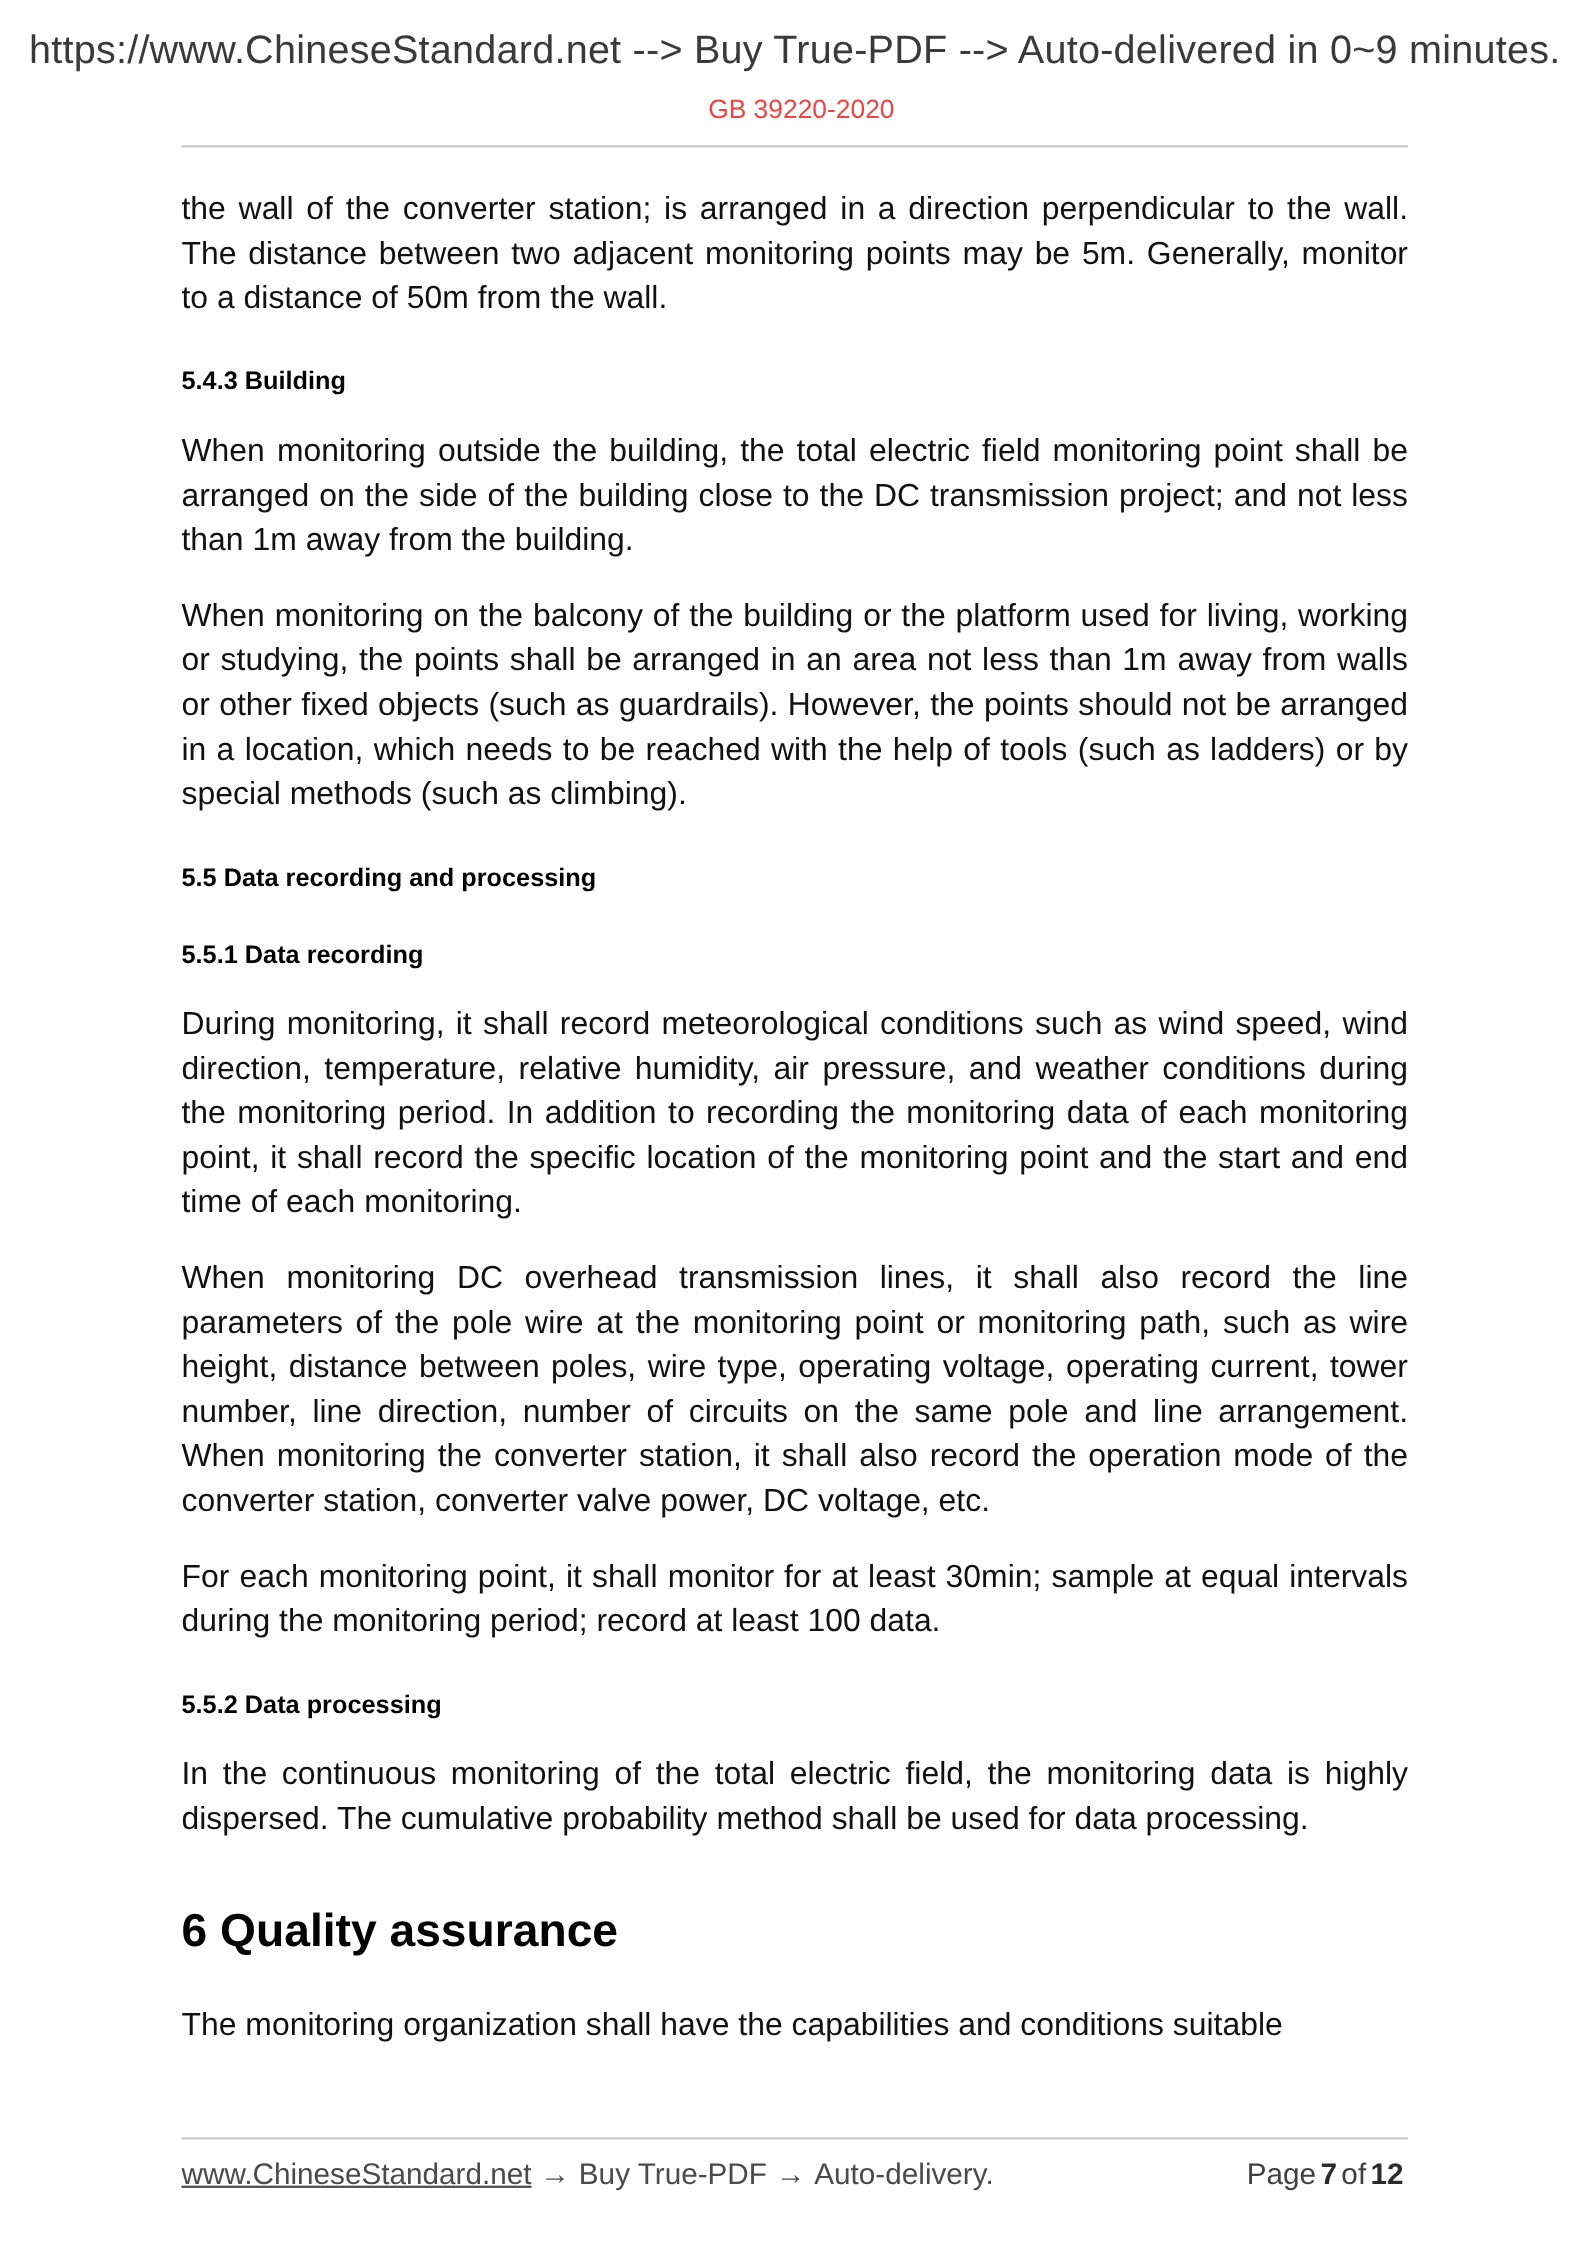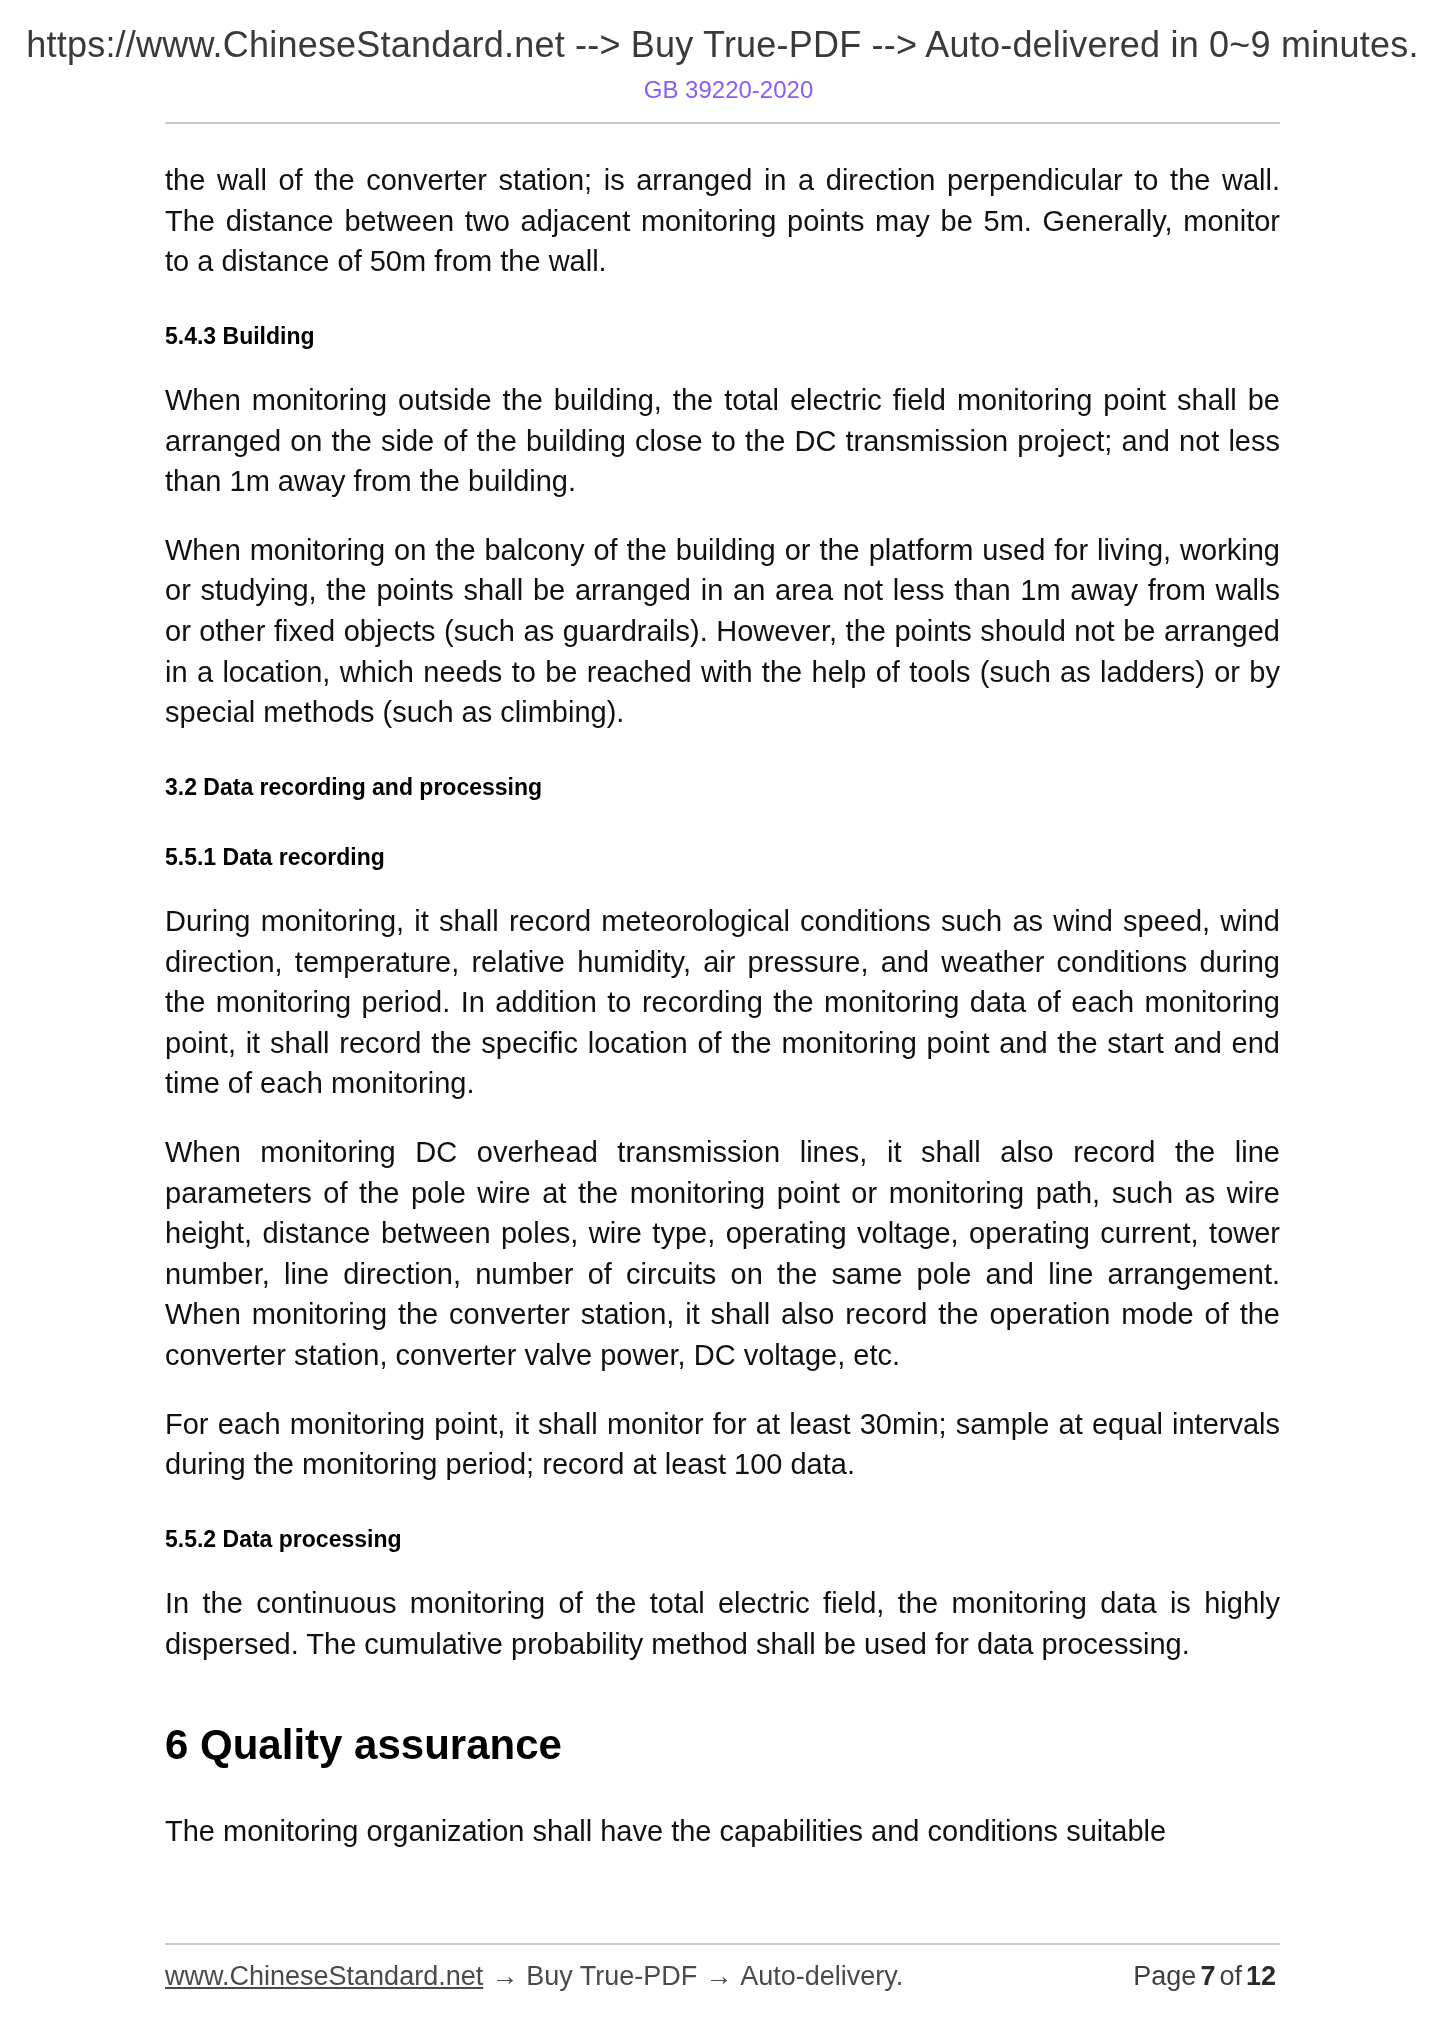--- a/index.html
+++ b/index.html
@@ -19,23 +19,23 @@
   .pdf-header {
     padding-top: 24px;
     text-align: center;
   }
   .header-url {
     font-size: 36px;
     color: #3a3a3a;
     letter-spacing: 0.2px;
   }
   .doc-number {
-    margin-top: 10px;
+    margin-top: 20px;
     font-size: 24px;
-    color: #8b5cf6;
+    color: #ef4444;
     padding-left: 12px;
   }
   .header-rule {
     margin: 18px 165px 0 165px;
     border: none;
     border-top: 2px solid #c9c9c9;
     height: 0;
   }
   
   .content {
@@ -94,21 +94,21 @@
     <div class="header-url">https://www.ChineseStandard.net --&gt; Buy True-PDF --&gt; Auto-delivered in 0~9 minutes.</div>
     <div class="doc-number">GB 39220-2020</div>
     <hr class="header-rule">
   </div>
 
   <div class="content">
     <p class="para">the wall of the converter station; is arranged in a direction perpendicular to the wall. The distance between two adjacent monitoring points may be 5m. Generally, monitor to a distance of 50m from the wall.</p>
     <h3 class="h-sub">5.4.3 Building</h3>
     <p class="para">When monitoring outside the building, the total electric field monitoring point shall be arranged on the side of the building close to the DC transmission project; and not less than 1m away from the building.</p>
     <p class="para">When monitoring on the balcony of the building or the platform used for living, working or studying, the points shall be arranged in an area not less than 1m away from walls or other fixed objects (such as guardrails). However, the points should not be arranged in a location, which needs to be reached with the help of tools (such as ladders) or by special methods (such as climbing).</p>
-    <h3 class="h-sub">3.2 Data recording and processing</h3>
+    <h3 class="h-sub">5.5 Data recording and processing</h3>
     <h3 class="h-sub">5.5.1 Data recording</h3>
     <p class="para">During monitoring, it shall record meteorological conditions such as wind speed, wind direction, temperature, relative humidity, air pressure, and weather conditions during the monitoring period. In addition to recording the monitoring data of each monitoring point, it shall record the specific location of the monitoring point and the start and end time of each monitoring.</p>
     <p class="para">When monitoring DC overhead transmission lines, it shall also record the line parameters of the pole wire at the monitoring point or monitoring path, such as wire height, distance between poles, wire type, operating voltage, operating current, tower number, line direction, number of circuits on the same pole and line arrangement. When monitoring the converter station, it shall also record the operation mode of the converter station, converter valve power, DC voltage, etc.</p>
     <p class="para">For each monitoring point, it shall monitor for at least 30min; sample at equal intervals during the monitoring period; record at least 100 data.</p>
     <h3 class="h-sub">5.5.2 Data processing</h3>
     <p class="para">In the continuous monitoring of the total electric field, the monitoring data is highly dispersed. The cumulative probability method shall be used for data processing.</p>
     <h2 class="h-chapter">6 Quality assurance</h2>
     <p class="para">The monitoring organization shall have the capabilities and conditions suitable</p>
   </div>
 

